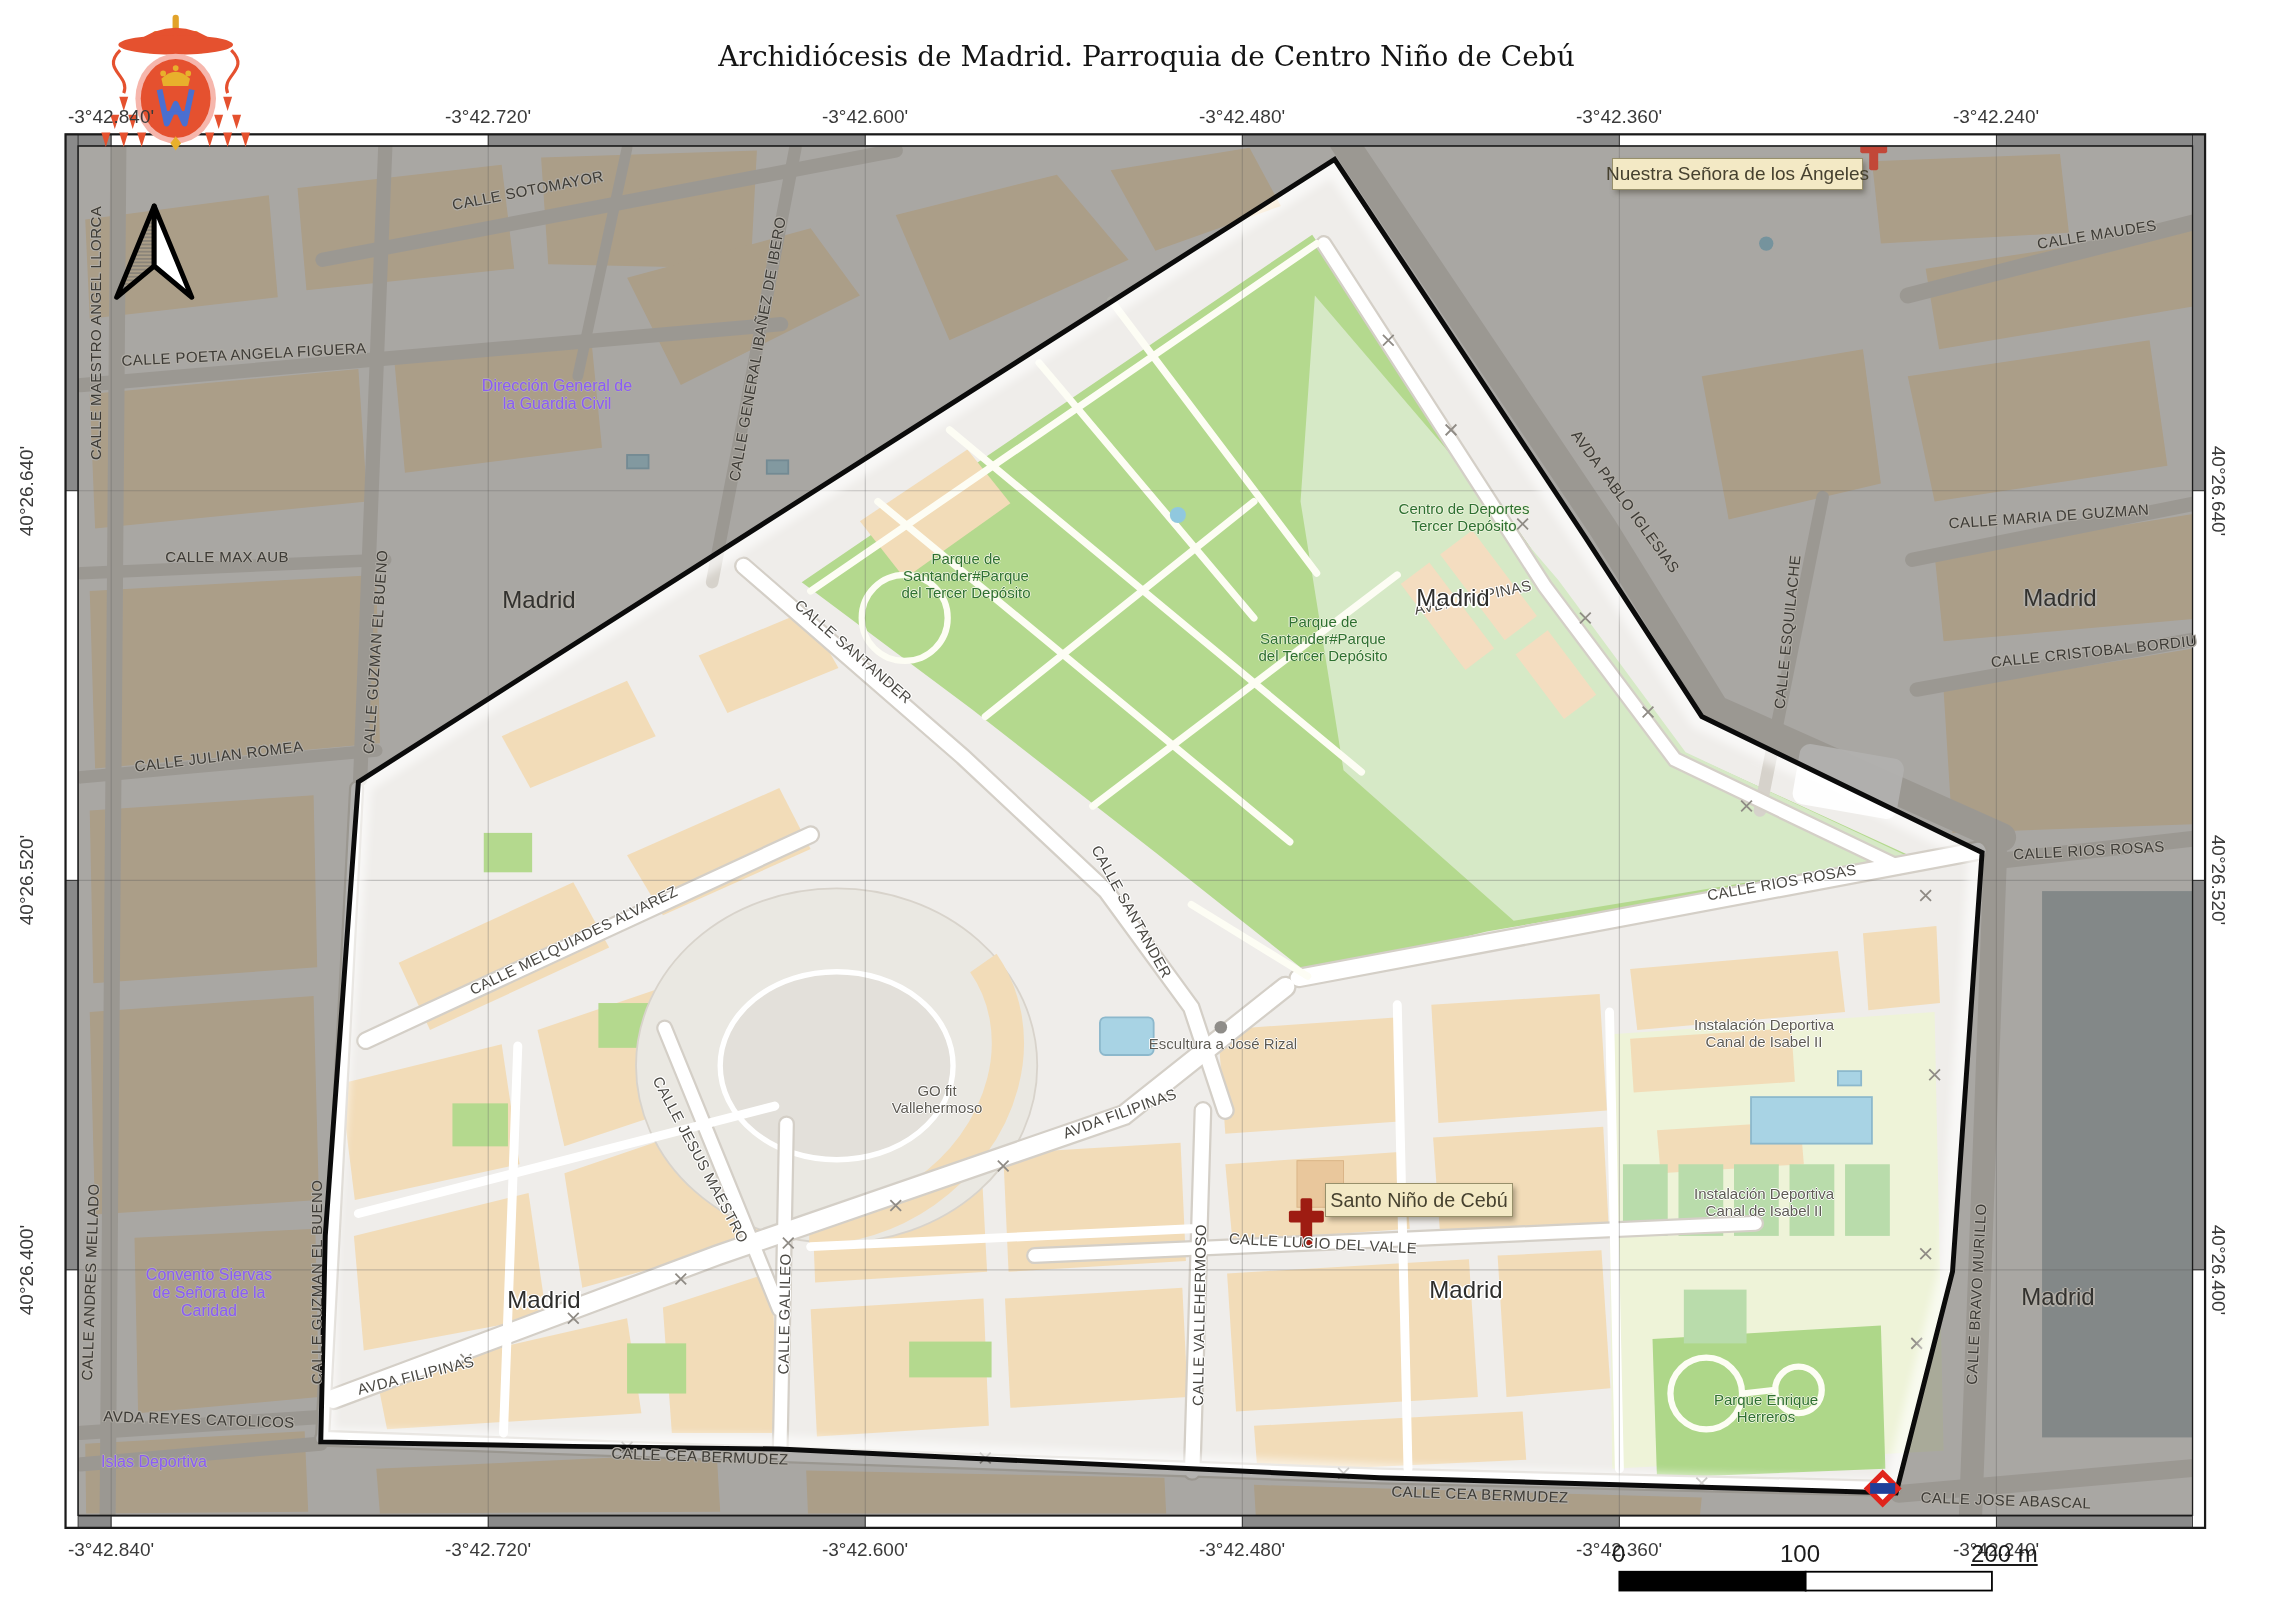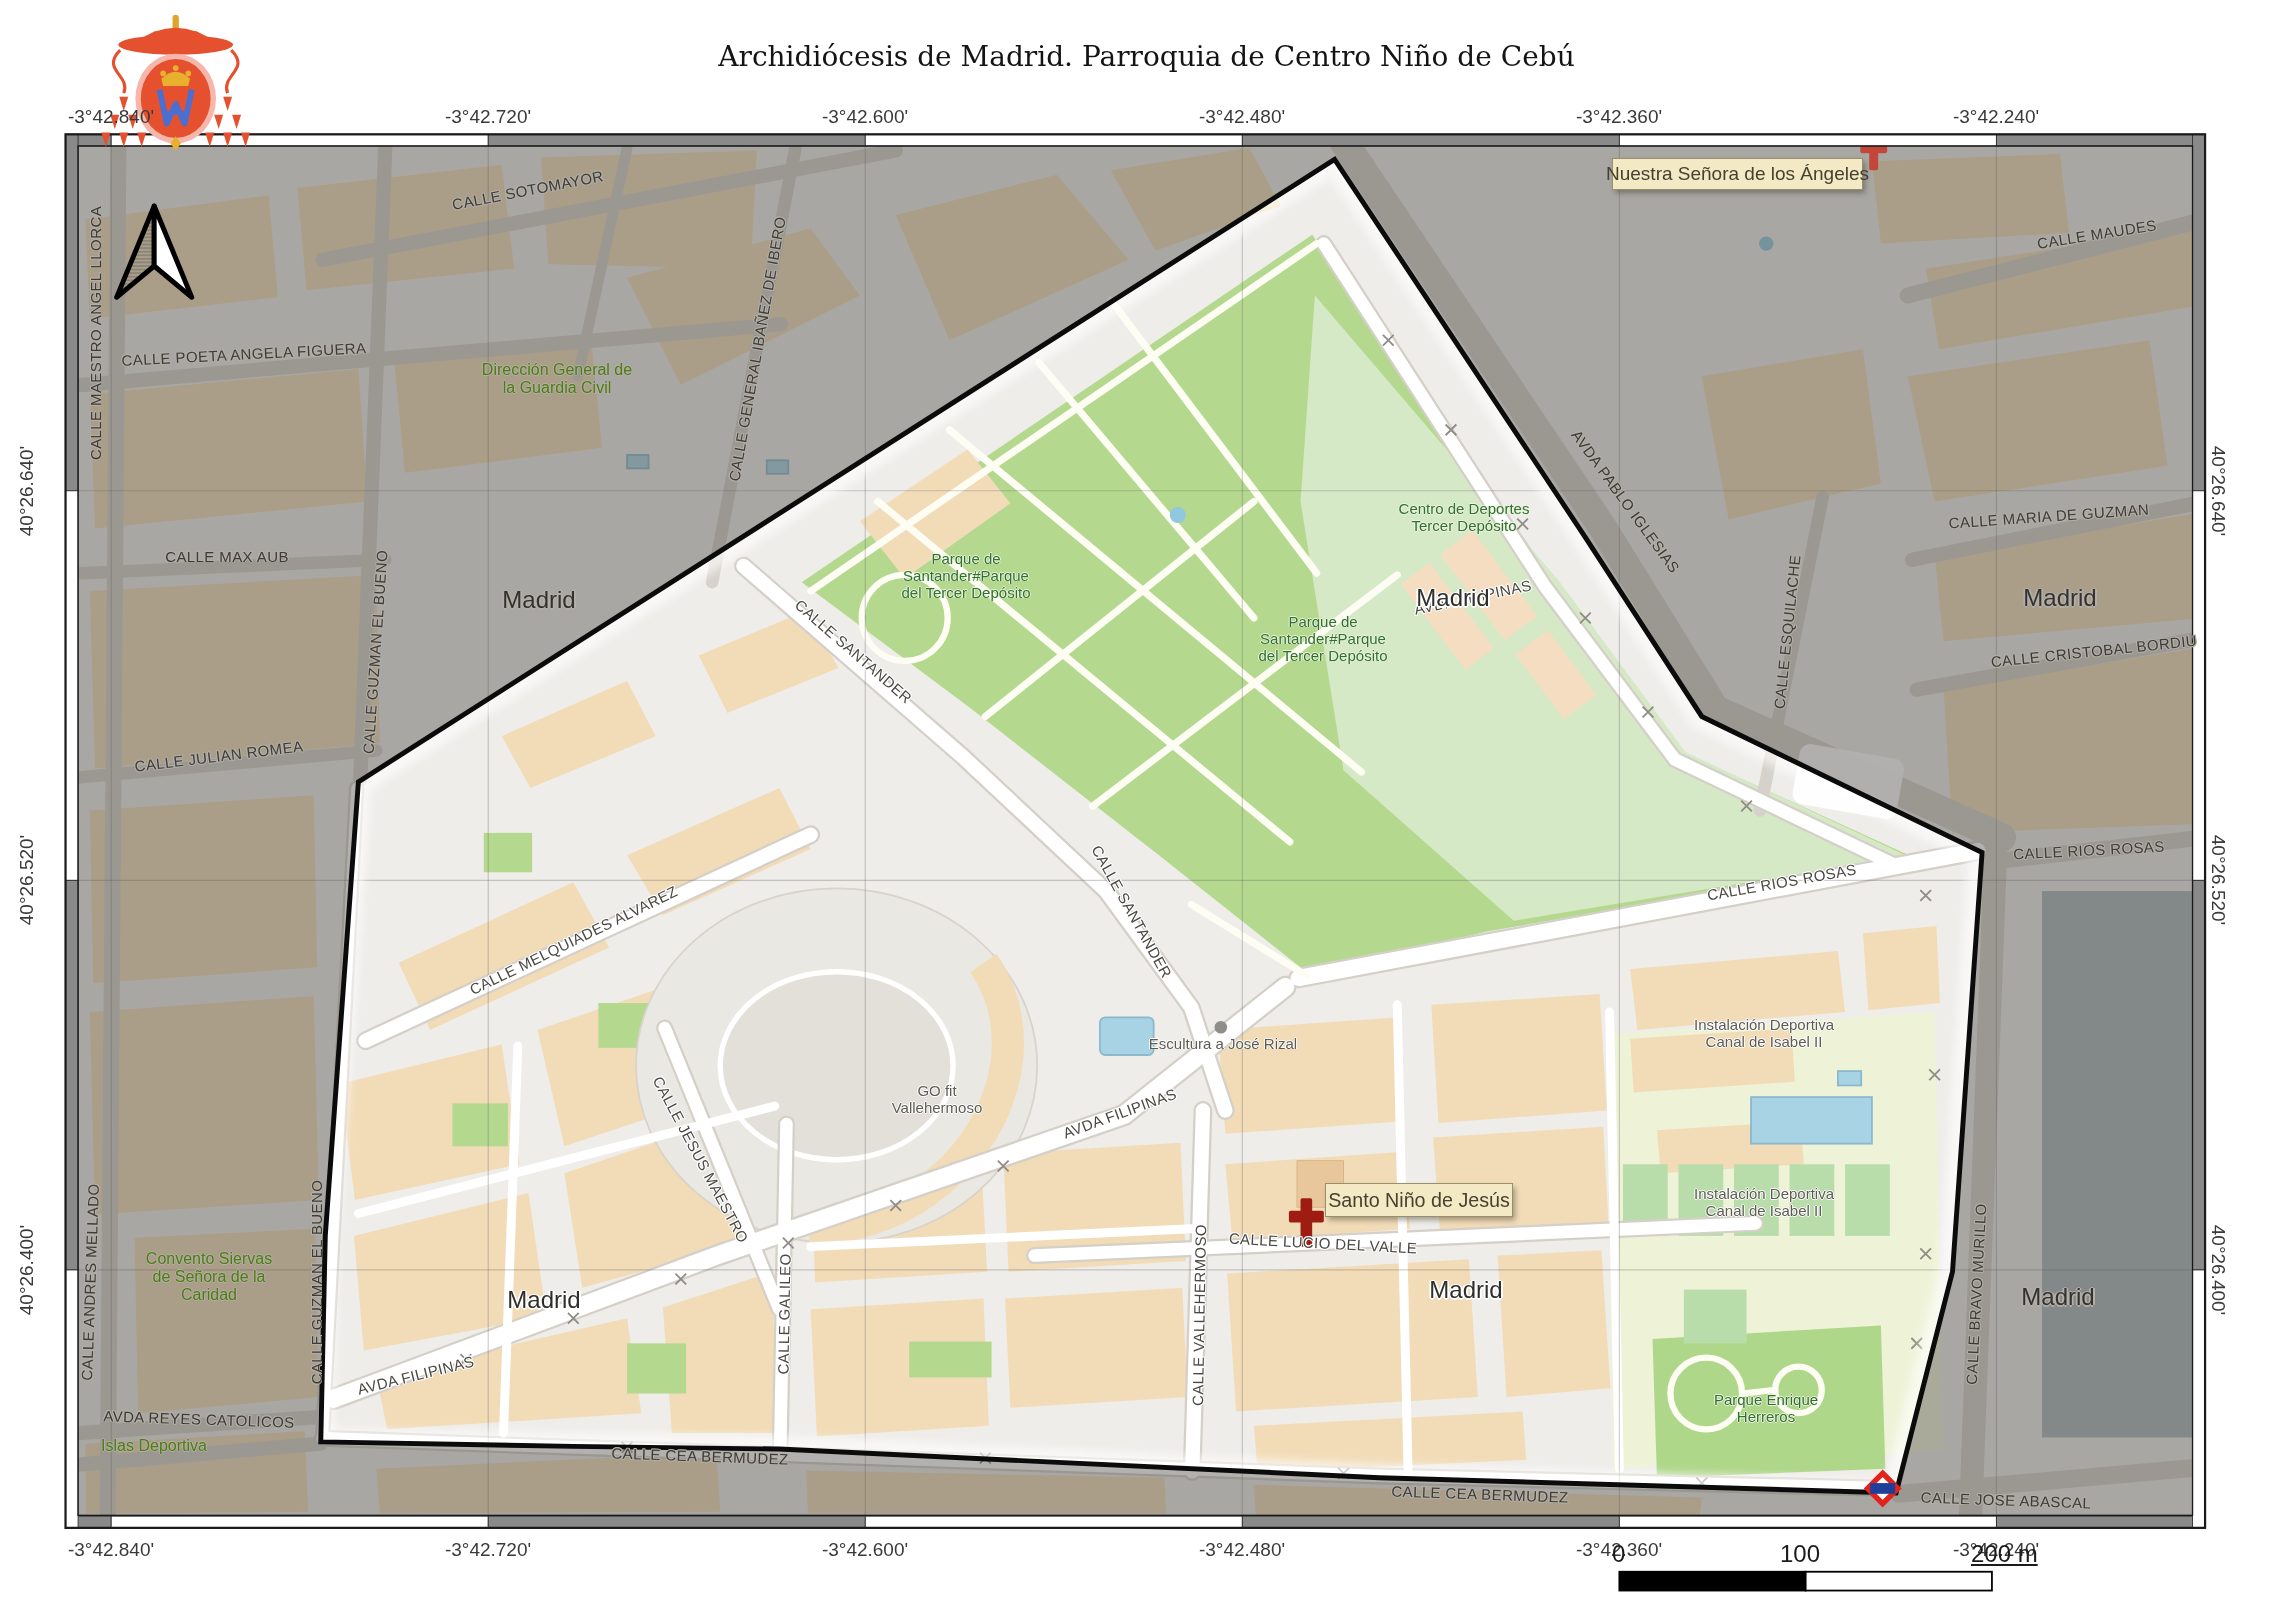--- a/index.html
+++ b/index.html
@@ -19,22 +19,22 @@
   .std{font-size:15px;letter-spacing:0.4px;color:#3d3b36;
        text-shadow:-0.9px 0 0 #b2aea7,0.9px 0 0 #b2aea7,0 -0.9px 0 #b2aea7,0 0.9px 0 #b2aea7,
                    -0.9px -0.9px 0 #b2aea7,0.9px 0.9px 0 #b2aea7,0.9px -0.9px 0 #b2aea7,-0.9px 0.9px 0 #b2aea7;}
   .place{font-size:24px;color:#2e2e2c;
        text-shadow:-1.8px 0 0 #fff,1.8px 0 0 #fff,0 -1.8px 0 #fff,0 1.8px 0 #fff,
                    -0.9px -0.9px 0 #fff,0.9px 0.9px 0 #fff,0.9px -0.9px 0 #fff,-0.9px 0.9px 0 #fff;}
   .placed{font-size:24px;color:#33322f;
        text-shadow:-1.8px 0 0 #b2aea7,1.8px 0 0 #b2aea7,0 -1.8px 0 #b2aea7,0 1.8px 0 #b2aea7;}
   .poi{font-size:15px;color:#5e5b54;
        text-shadow:-0.9px 0 0 #fff,0.9px 0 0 #fff,0 -0.9px 0 #fff,0 0.9px 0 #fff;}
-  .poid{font-size:16px;color:#4d7c0f;
-       text-shadow:-0.9px 0 0 #b2aea7,0.9px 0 0 #b2aea7,0 -0.9px 0 #b2aea7,0 0.9px 0 #b2aea7;}
+  .poid{font-size:16px;color:#8b5cf6;
+       text-shadow:-0.9px 0 0 #b2aea7,0.9px 0 0 #b2aea7,0 -0.9px 0 #b2aea7,0 0.9px 0 #b2aea7;margin-top:16px;}
   .poig{font-size:15px;color:#2e7031;
        text-shadow:-0.9px 0 0 #eef4df,0.9px 0 0 #eef4df,0 -0.9px 0 #eef4df,0 0.9px 0 #eef4df;}
   .coord{position:absolute;font-size:19px;color:#3a3a3a;white-space:nowrap;
          transform-origin:center;}
   .scnum{position:absolute;font-size:24px;color:#1b1b1b;white-space:nowrap;}
   .callout{position:absolute;background:#f3e9c5;border:0.9px solid #97906b;
            box-shadow:2.7px 3.6px 5.4px rgba(60,55,40,.45);color:#46412f;
            display:flex;align-items:center;justify-content:center;white-space:nowrap;}
   #callout-nuestra{left:1612px;top:158px;width:249px;height:30px;font-size:19px;}
   #callout-santo{left:1325px;top:1183px;width:186px;height:32px;font-size:19.7px;}
@@ -438,18 +438,18 @@
     <div class="coord" style="left: 1996px; top: 1550px; transform: translate(-50%, -50%) rotate(0deg);">-3°42.240'</div>
     <div class="coord" style="left: 27px; top: 491px; transform: translate(-50%, -50%) rotate(-90deg);">40°26.640'</div>
     <div class="coord" style="left: 2218px; top: 491px; transform: translate(-50%, -50%) rotate(90deg);">40°26.640'</div>
     <div class="coord" style="left: 27px; top: 880px; transform: translate(-50%, -50%) rotate(-90deg);">40°26.520'</div>
     <div class="coord" style="left: 2218px; top: 880px; transform: translate(-50%, -50%) rotate(90deg);">40°26.520'</div>
     <div class="coord" style="left: 27px; top: 1270px; transform: translate(-50%, -50%) rotate(-90deg);">40°26.400'</div>
     <div class="coord" style="left: 2218px; top: 1270px; transform: translate(-50%, -50%) rotate(90deg);">40°26.400'</div>
   </div>
 
 <div id="callout-nuestra" class="callout">Nuestra Señora de los Ángeles</div>
-<div id="callout-santo" class="callout">Santo Niño de Jesús</div>
+<div id="callout-santo" class="callout">Santo Niño de Cebú</div>
 
 <div class="scnum" style="left:1612px;top:1540px;">0</div>
 <div class="scnum" style="left:1780px;top:1540px;">100</div>
 <div class="scnum" style="left:1971px;top:1540px;text-decoration:underline;">200 m</div>
 
 
 </body></html>

